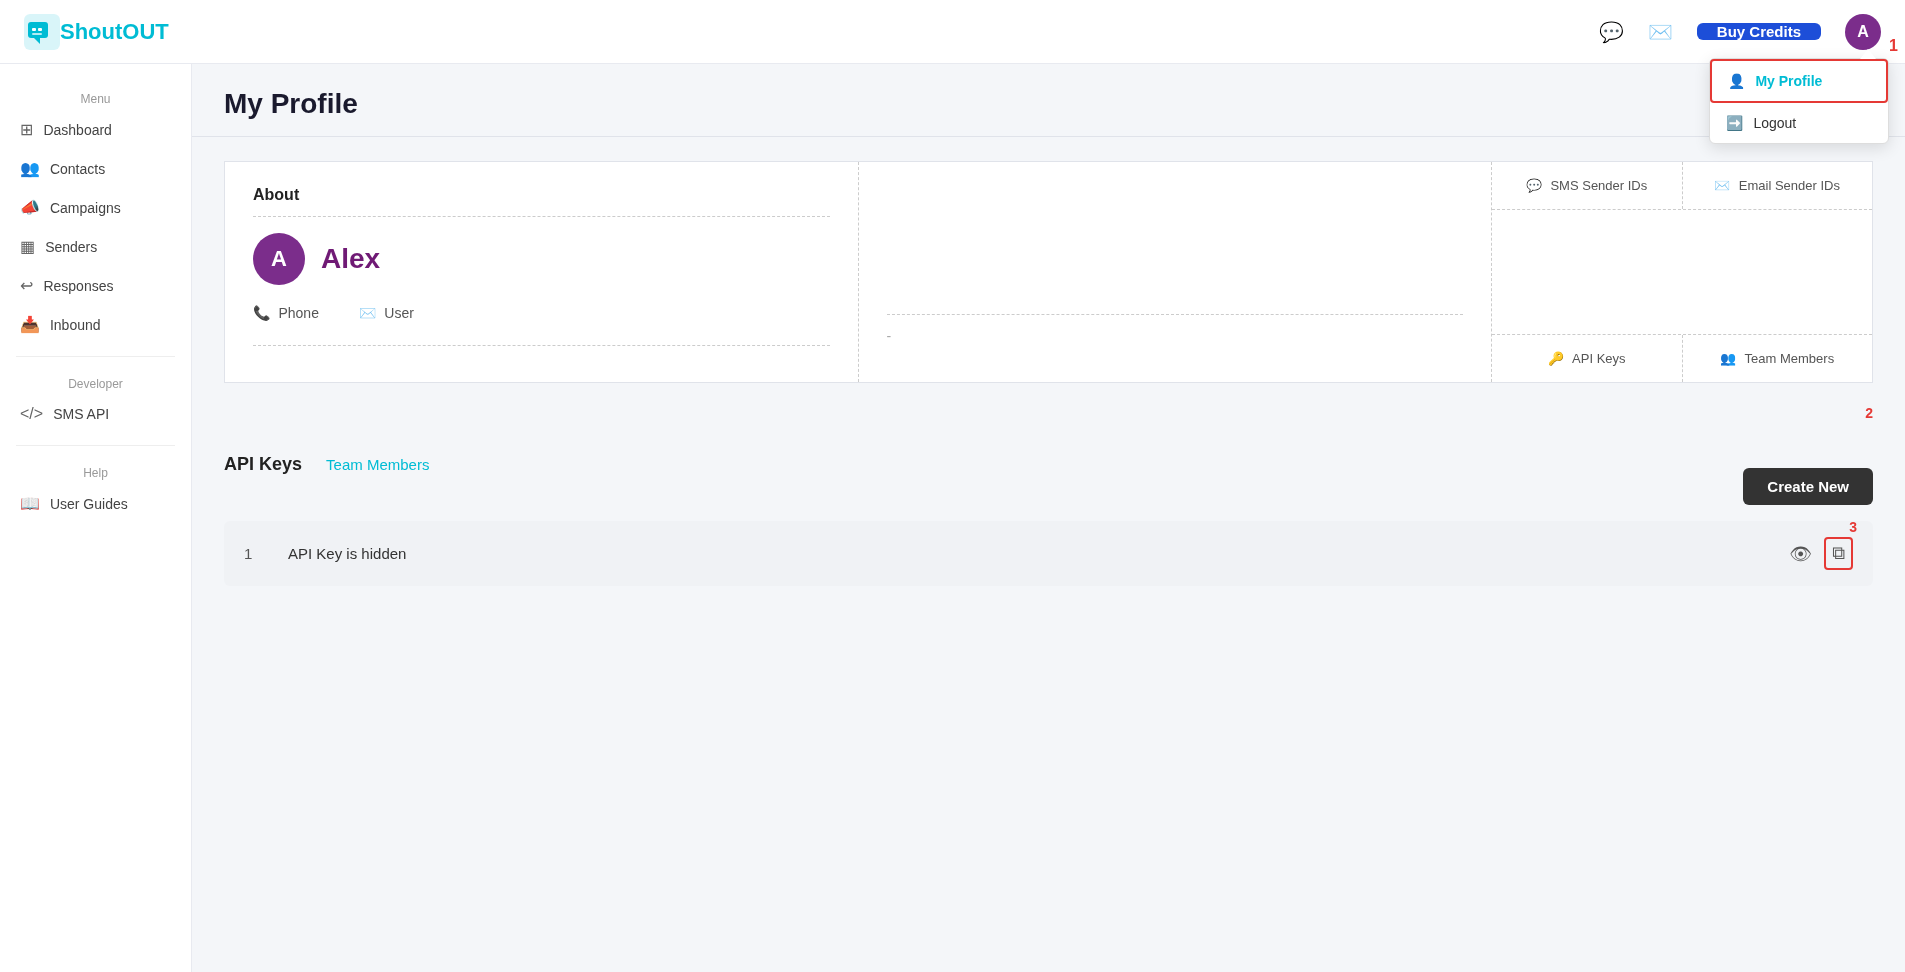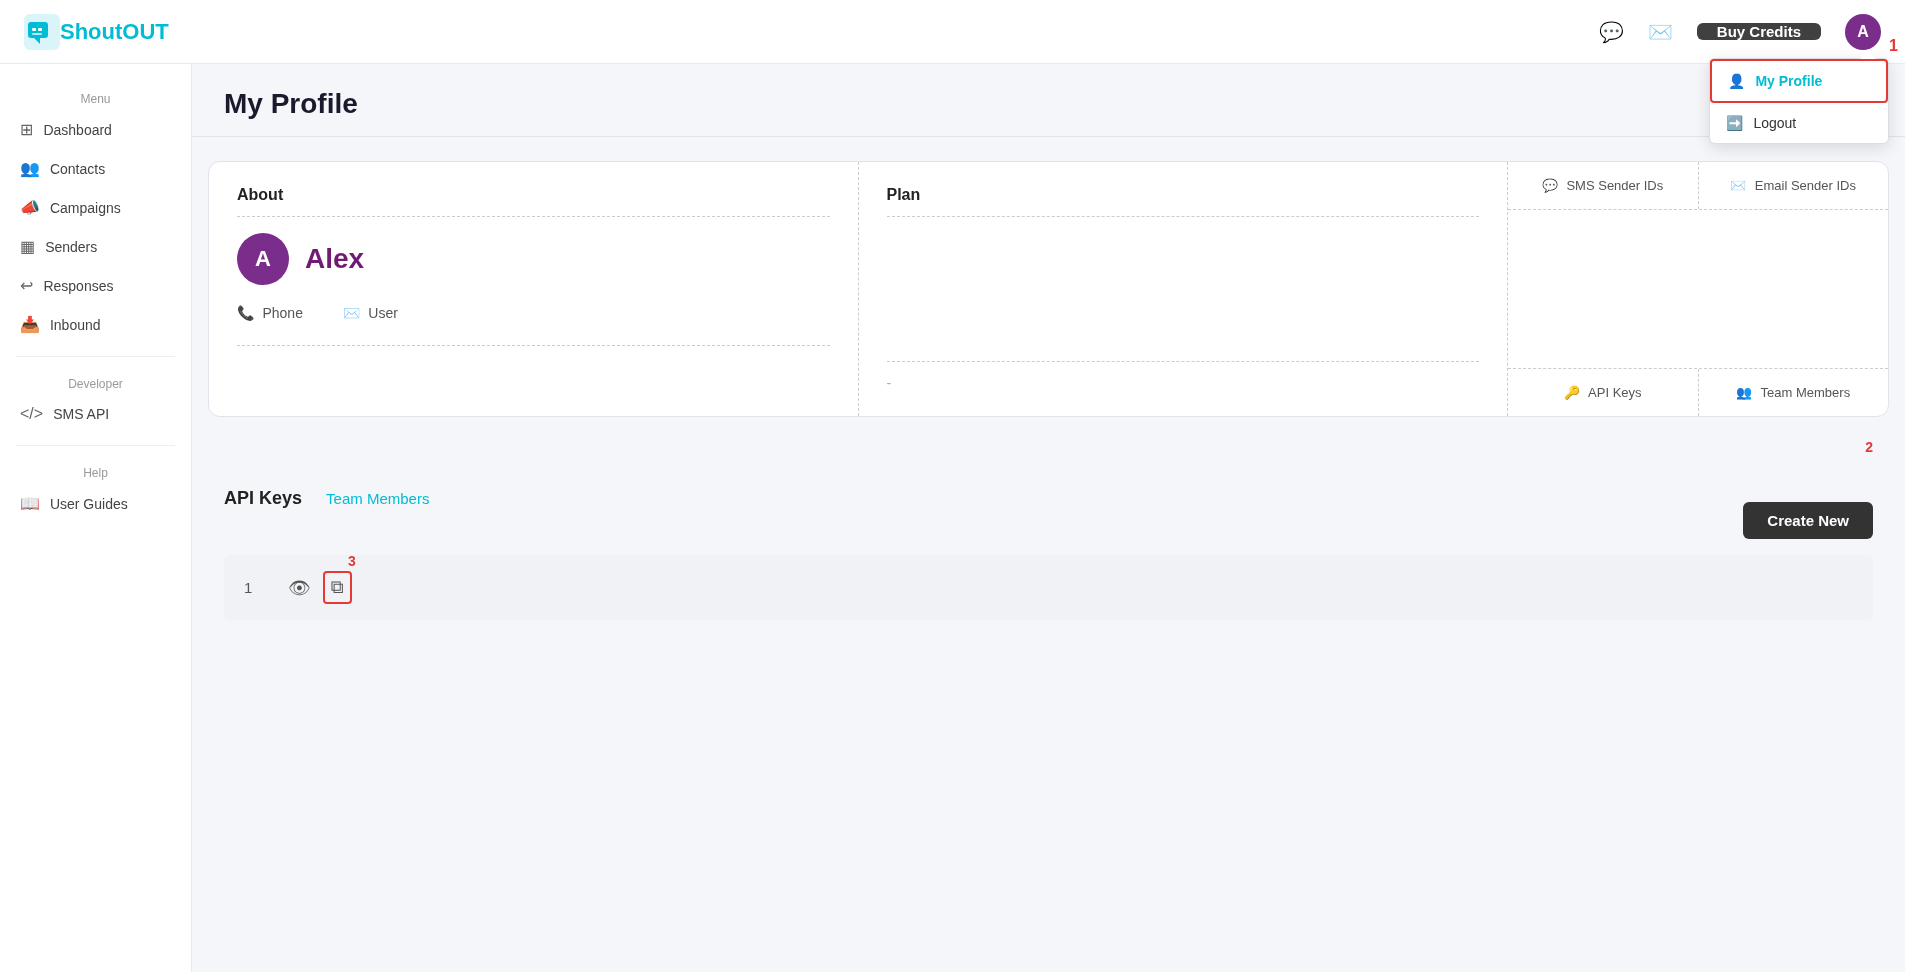--- a/index.html
+++ b/index.html
@@ -39,21 +39,21 @@
     .nav-icon-btn {
       background: none;
       border: none;
       cursor: pointer;
       color: #555;
       font-size: 20px;
       position: relative;
     }
     .nav-icon-btn.active-red { color: #e53935; }
     .buy-credits-btn {
-      background: #404040;
+      background: #1d4ed8;
       color: #fff;
       border: none;
       border-radius: 6px;
       padding: 0 20px;
       font-size: 15px;
       font-weight: 600;
       cursor: pointer;
     }
     .avatar-btn {
       width: 36px;
@@ -405,21 +405,21 @@
       <span>User Guides</span>
     </div>
   </aside>
 
   <div class="content">
 
     <div class="page-header">
       <h1 class="page-title">My Profile</h1>
     </div>
 
-    <div style="display:flex; margin: 24px 16px; gap:0; background:#fff; border-radius:12px; border:1px solid #e0e3ea; overflow:hidden;">
+    <div style="display:flex; margin: 24px 32px; gap:0; background:#fff; border-radius:0; border:1px solid #e0e3ea; overflow:hidden;">
 
       <div style="flex:1; padding:24px 28px; border-right:1px dashed #ccc;">
         <div class="section-title">About</div>
         <div class="user-row">
           <div class="user-avatar">A</div>
           <span class="user-name">Alex</span>
         </div>
         <div class="contact-row">
           <div class="contact-item">
             <span>📞</span>
@@ -427,21 +427,20 @@
           </div>
           <div class="contact-item">
             <span>✉️</span>
             <span>User</span>
           </div>
         </div>
         <div class="about-footer"></div>
       </div>
 
       <div style="flex:1; padding:24px 28px; border-right:1px dashed #ccc;">
-        <div class="section-title">Plan</div>
         <div style="height:120px;"></div>
         <div style="border-top:1px dashed #ccc; padding-top:12px; margin-top:8px;">
           <span style="color:#aaa; font-size:14px;">-</span>
         </div>
       </div>
 
       <div style="width:380px; display:flex; flex-direction:column;">
 
         <div style="display:flex; border-bottom:1px dashed #ccc;">
           <div class="panel-tab">
@@ -474,20 +473,21 @@
         <span class="api-title">API Keys</span>
         <span class="api-tab-link">Team Members</span>
         <div style="margin-left:auto; position:relative;">
           <span class="step-number" style="position:absolute; top:-18px; right:-4px; font-size:14px; font-weight:700; color:#e53935;">2</span>
           <button class="api-create-btn">Create New</button>
         </div>
       </div>
 
       <div class="api-key-row">
         <span class="api-key-num">1</span>
+        <span class="api-key-value">API Key is hidden</span>
         <div class="api-key-actions">
           <button class="icon-btn" title="View">👁</button>
           <div style="position:relative;">
             <span style="position:absolute; top:-18px; right:-4px; color:#e53935; font-size:14px; font-weight:700;">3</span>
             <button class="icon-btn copy-btn" title="Copy">⧉</button>
           </div>
         </div>
       </div>
     </div>
 

